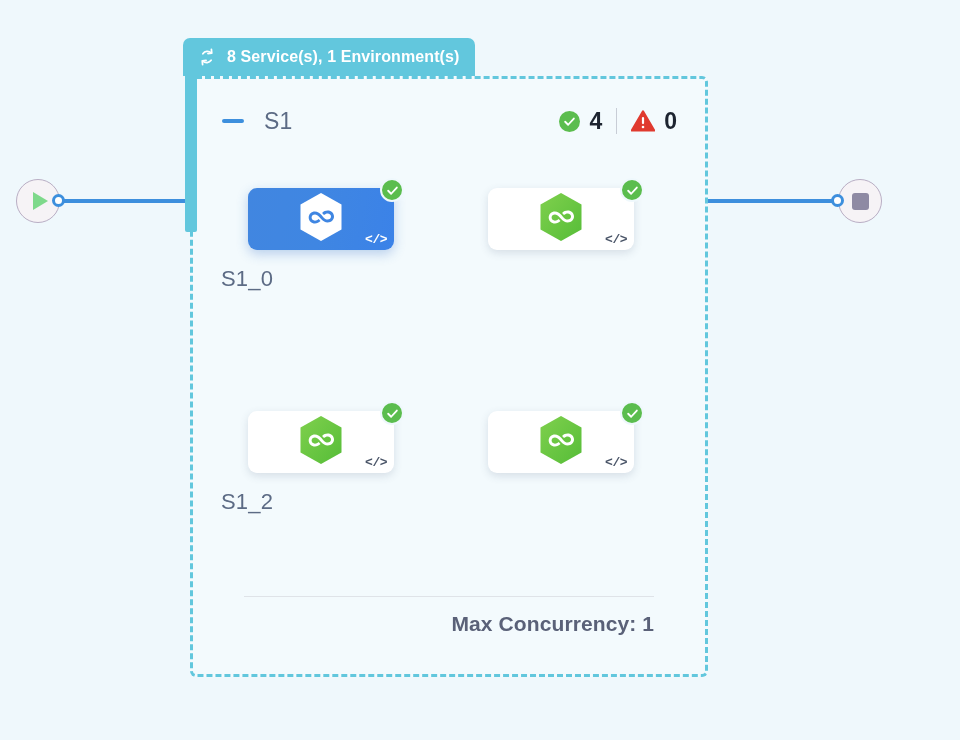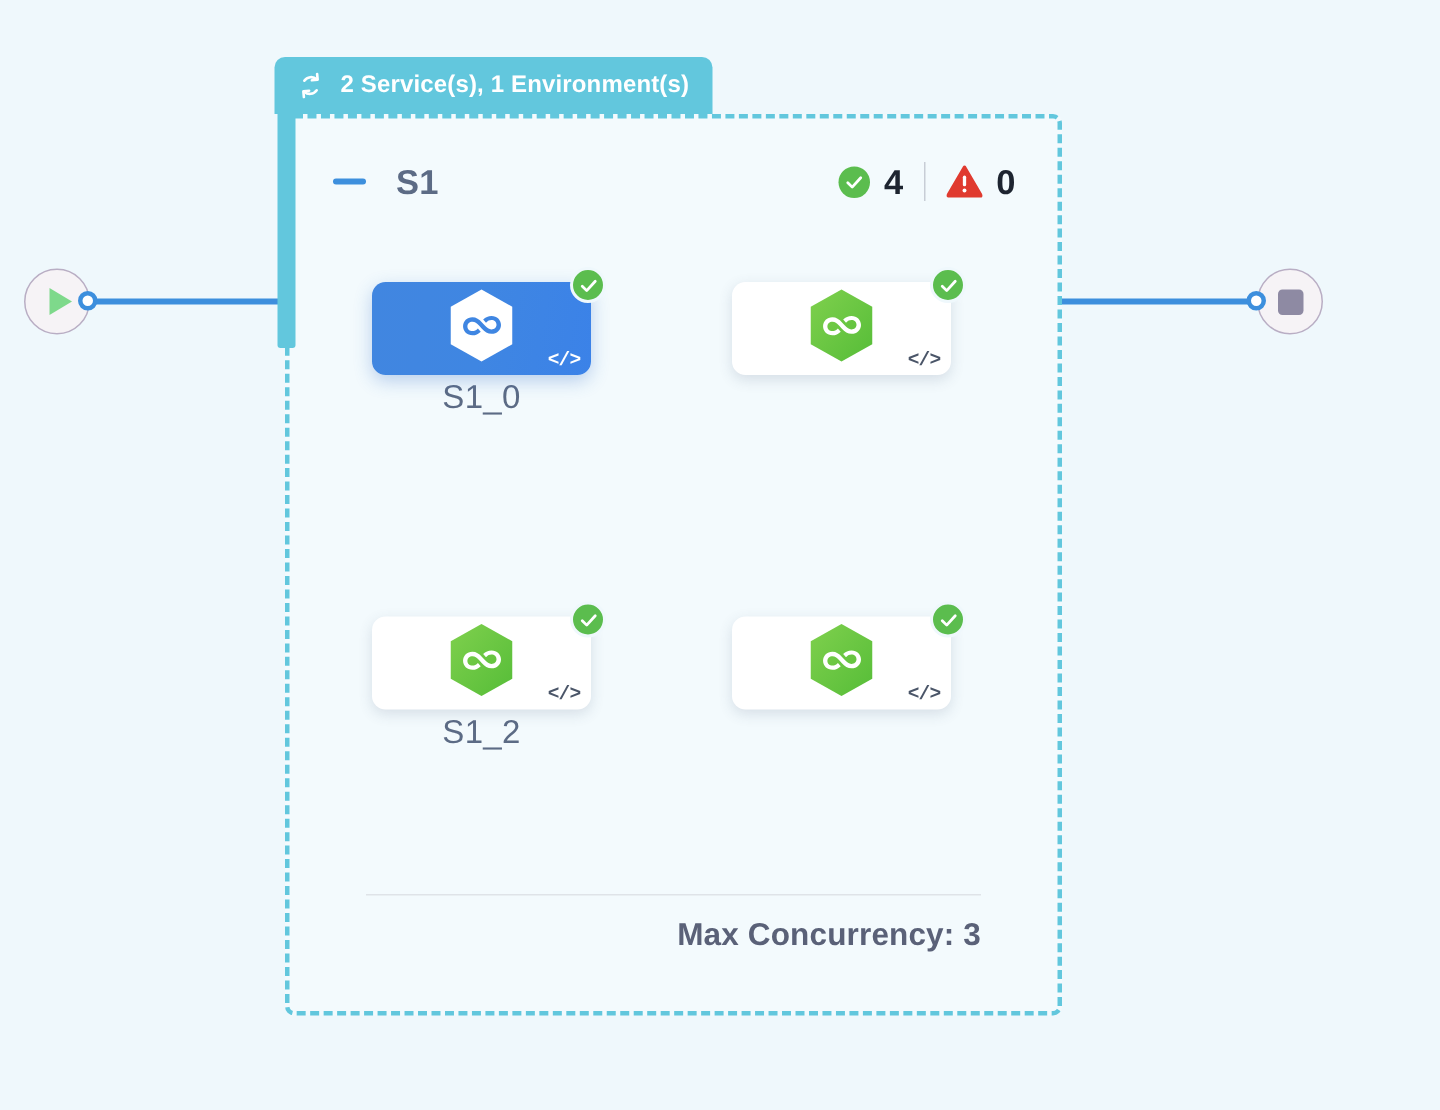--- a/index.html
+++ b/index.html
@@ -135,21 +135,21 @@
   #collapse-icon {
     width: 22px;
     height: 4px;
     border-radius: 2px;
     background: #3d8fdd;
     flex: 0 0 auto;
   }
   #group-title {
     margin-left: 20px;
     font-size: 23px;
-    font-weight: 700;
+    font-weight: 400;
     color: #5c6b85;
     letter-spacing: .2px;
   }
   #status-cluster {
     margin-left: auto;
     display: flex;
     align-items: center;
     gap: 0;
   }
   .status-group {
@@ -220,22 +220,22 @@
     bottom: 3px;
     font-size: 13px;
     font-family: "Liberation Mono", monospace;
     font-weight: 700;
     color: #4a5568;
     letter-spacing: -.5px;
   }
   .selected .code-icon { color: #ffffff; }
 
   .service-label {
-    margin-top: 2px;
-    text-align: center;
+    margin-top: 16px;
+    text-align: left;
     font-size: 22px;
     color: #5c6b85;
     letter-spacing: .2px;
   }
 
   
   #group-divider {
     position: absolute;
     left: 244px;
     top: 596px;
@@ -278,21 +278,21 @@
 
   <div id="group-tab">
     <span class="loop-icon">
       <svg width="22" height="22" viewBox="0 0 24 24" fill="none" stroke="#ffffff" stroke-width="1.9" stroke-linecap="round" stroke-linejoin="round">
         <path d="M16.5 7.5a6 6 0 0 0-9 1"></path>
         <path d="M7.5 16.5a6 6 0 0 0 9-1"></path>
         <polyline points="16.8,3.6 17.2,7.8 13,8.2"></polyline>
         <polyline points="7.2,20.4 6.8,16.2 11,15.8"></polyline>
       </svg>
     </span>
-    <span class="tab-label">2 Service(s), 1 Environment(s)</span>
+    <span class="tab-label">8 Service(s), 1 Environment(s)</span>
   </div>
 
   <div id="group-header">
     <div id="collapse-icon"></div>
     <div id="group-title">S1</div>
 
     <div id="status-cluster">
       <div class="status-group">
         <span class="ok-badge">
           <svg width="13" height="13" viewBox="0 0 24 24" fill="none" stroke="#ffffff" stroke-width="3.4" stroke-linecap="round" stroke-linejoin="round">
@@ -399,15 +399,15 @@
       <span class="check-badge">
         <svg width="13" height="13" viewBox="0 0 24 24" fill="none" stroke="#ffffff" stroke-width="3.4" stroke-linecap="round" stroke-linejoin="round">
           <polyline points="4,12.5 9.5,18 20,6.5"></polyline>
         </svg>
       </span>
       <span class="code-icon">&lt;/&gt;</span>
     </div>
   </div>
 
   <div id="group-divider"></div>
-  <div id="max-concurrency">Max Concurrency: 3</div>
+  <div id="max-concurrency">Max Concurrency: 1</div>
 
 </div>
 
 </body></html>

